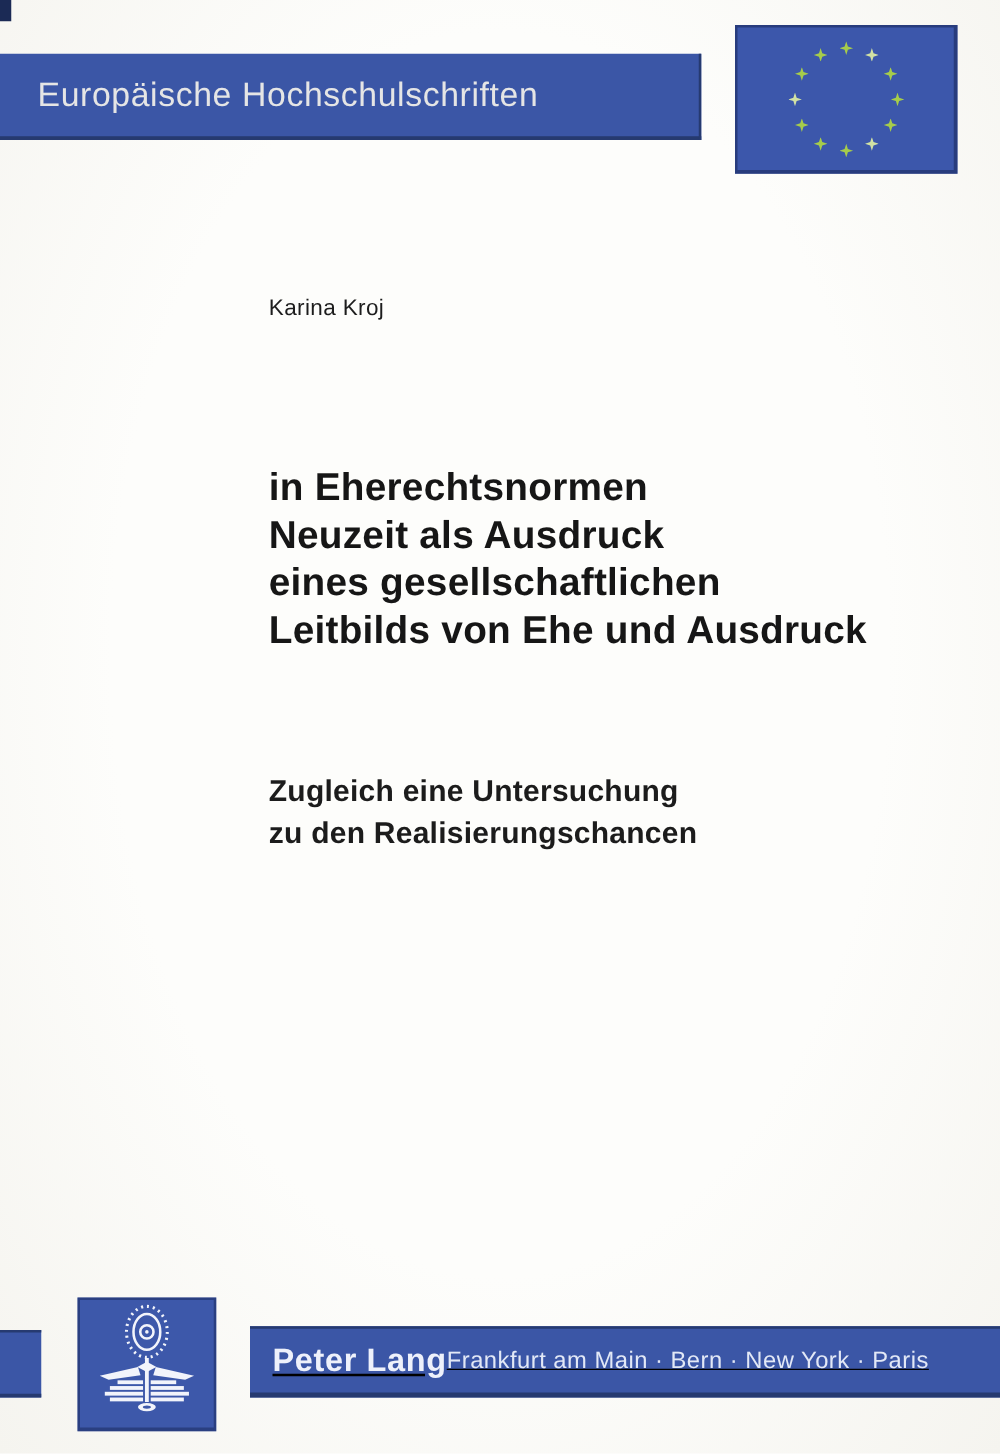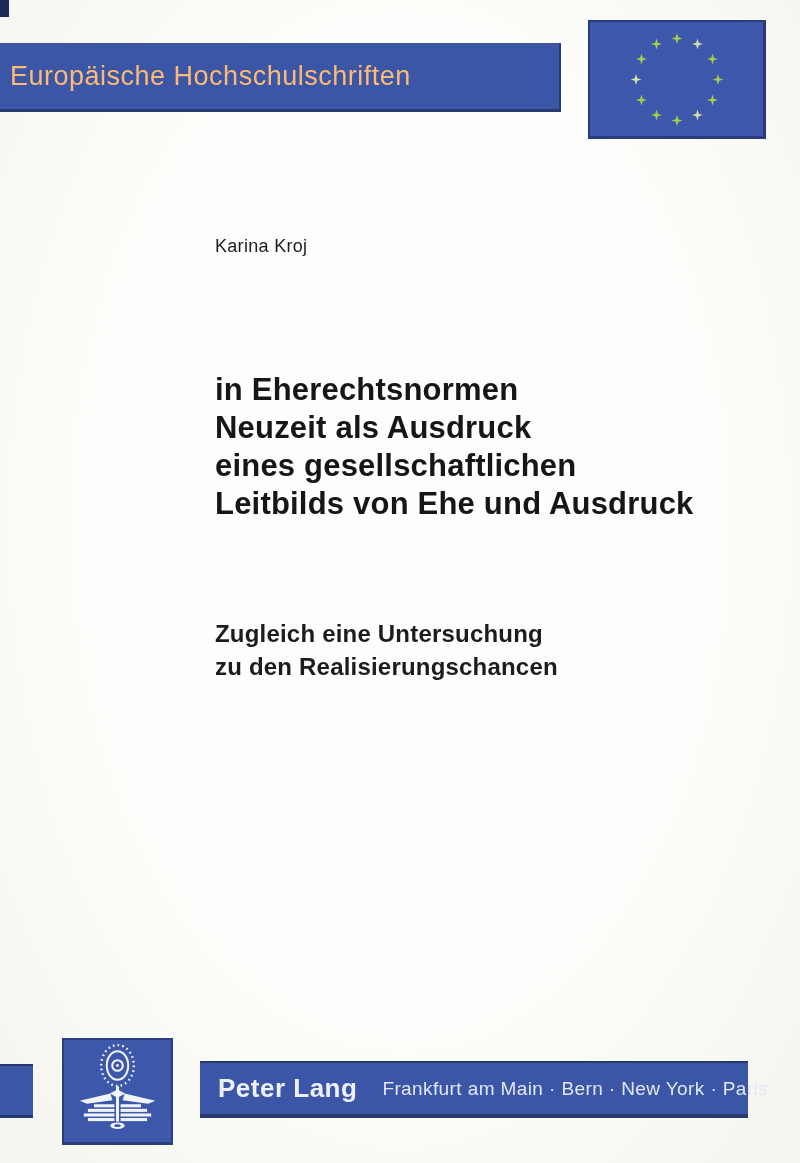--- a/index.html
+++ b/index.html
@@ -28,24 +28,24 @@
     left: 0; top: 43px;
     width: 561px; height: 69px;
     background: var(--banner-blue, #3b56a6);
     border-right: 2px solid #263a70;
     border-bottom: 3px solid #263a70;
     box-sizing: border-box;
     display: flex;
     align-items: center;
   }
   .series-banner .label {
-    color: #fdba74;
+    color: #e5e5e5;
     font-size: 27px;
     letter-spacing: 0.5px;
-    padding-left: 10px;
+    padding-left: 30px;
     white-space: nowrap;
   }
 
   
   .eu-flag {
     position: absolute;
     left: 588px; top: 20px;
     width: 178px; height: 119px;
     background: var(--flag-blue, #3c57ab);
     box-sizing: border-box;
@@ -108,41 +108,41 @@
     width: 33px; height: 54px;
     background: var(--banner-blue, #3b56a6);
     border-top: 2px solid #263a70;
     border-bottom: 3px solid #263a70;
     box-sizing: border-box;
   }
 
   .publisher-bar {
     position: absolute;
     left: 200px; top: 1061px;
-    width: 548px; height: 57px;
+    width: 600px; height: 57px;
     background: var(--banner-blue, #3e59ab);
     border-top: 2px solid #263a70;
     border-bottom: 4px solid #263a70;
     box-sizing: border-box;
     display: flex;
     align-items: center;
+    text-decoration: underline;
   }
   .publisher-bar .name {
     color: #eef1fb;
     font-size: 26px;
     font-weight: 700;
     letter-spacing: 0.5px;
     padding-left: 18px;
     white-space: nowrap;
   }
   .publisher-bar .cities {
     color: #e2e8f6;
     font-size: 19px;
     letter-spacing: 0.4px;
-    padding-left: 25px;
     white-space: nowrap;
   }
 </style>
 </head>
 <body>
 
 <div class="cover">
 
   <div class="corner-mark"></div>
 

